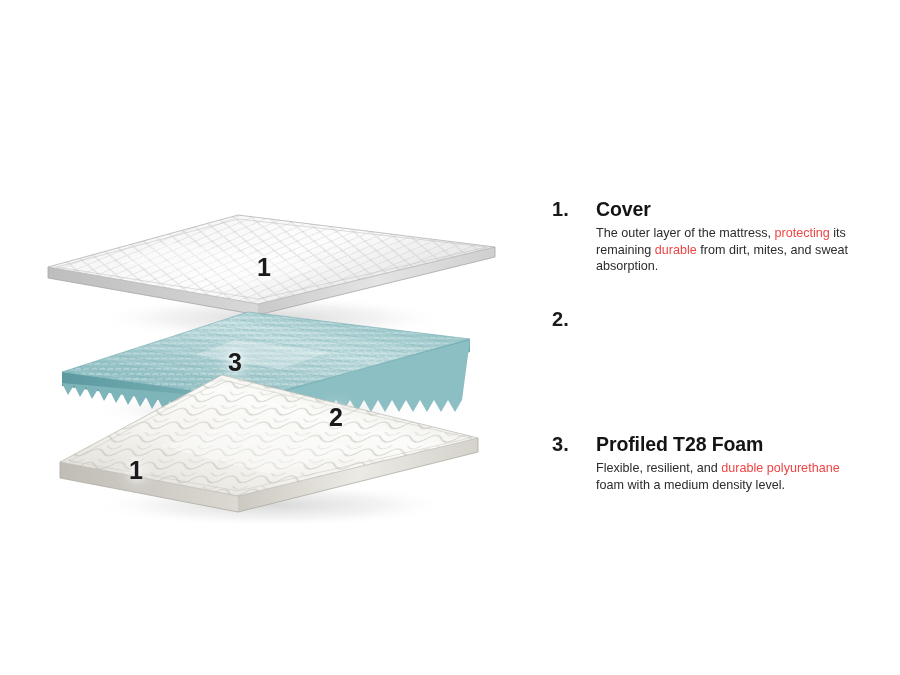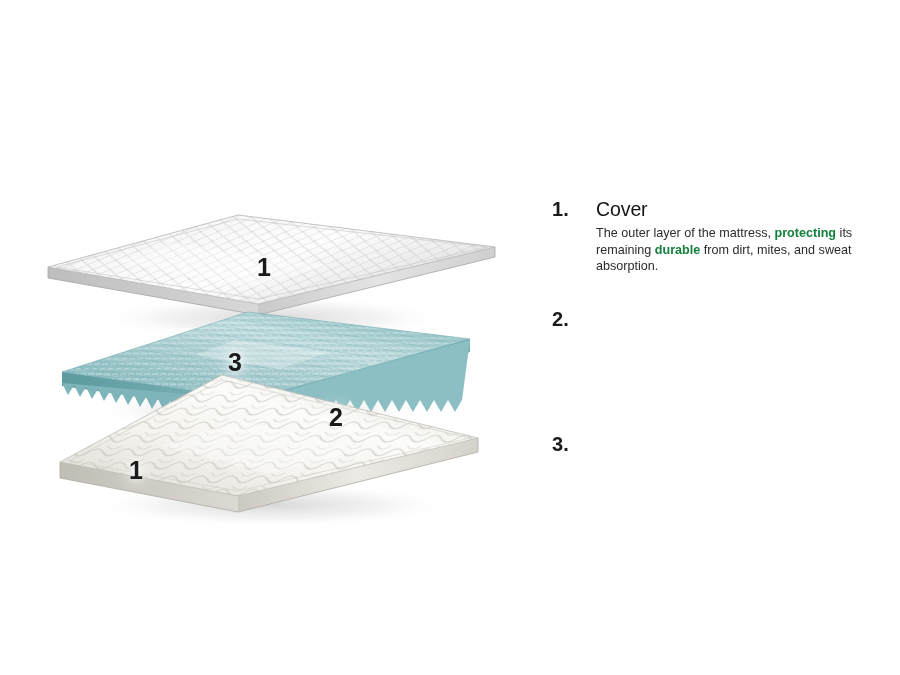--- a/index.html
+++ b/index.html
@@ -84,38 +84,38 @@
     font-weight: bold;
     color: #1a1a1a;
     letter-spacing: 0.2px;
     line-height: 22px;
   }
   .legend-body {
     margin-left: 48px;
   }
   .legend-title {
     font-size: 19.5px;
-    font-weight: normal;
+    font-weight: bold;
     color: #141414;
     line-height: 22px;
     letter-spacing: -0.1px;
     margin: 0 0 5px 0;
     white-space: nowrap;
   }
   .legend-desc {
     font-size: 12.6px;
     font-weight: normal;
     color: #2b2b2b;
     line-height: 16.5px;
     margin: 0;
     max-width: 272px;
   }
   .legend-desc b {
-    font-weight: bold;
-    color: #15803d;
+    font-weight: normal;
+    color: #ef4444;
   }
 </style>
 </head>
 <body>
 
 <div id="stage">
 
   <div id="illustration">
     <svg viewBox="0 0 520 675" xmlns="http://www.w3.org/2000/svg">
       <defs>
@@ -295,16 +295,20 @@
         <div class="legend-desc"><span>The outer layer of the mattress, </span><b>protecting</b><span> its remaining </span><b>durable</b><span> from dirt, mites, and sweat absorption.</span></div>
       </div>
     </div>
 
     <div class="legend-item" id="legend-item-2">
       <div class="legend-marker">2.</div>
     </div>
 
     <div class="legend-item" id="legend-item-3">
       <div class="legend-marker">3.</div>
+      <div class="legend-body">
+        <div class="legend-title">Profiled T28 Foam</div>
+        <div class="legend-desc"><span>Flexible, resilient, and </span><b>durable polyurethane</b><span> foam with a medium density level.</span></div>
+      </div>
     </div>
 
   </div>
 </div>
 
 </body></html>

